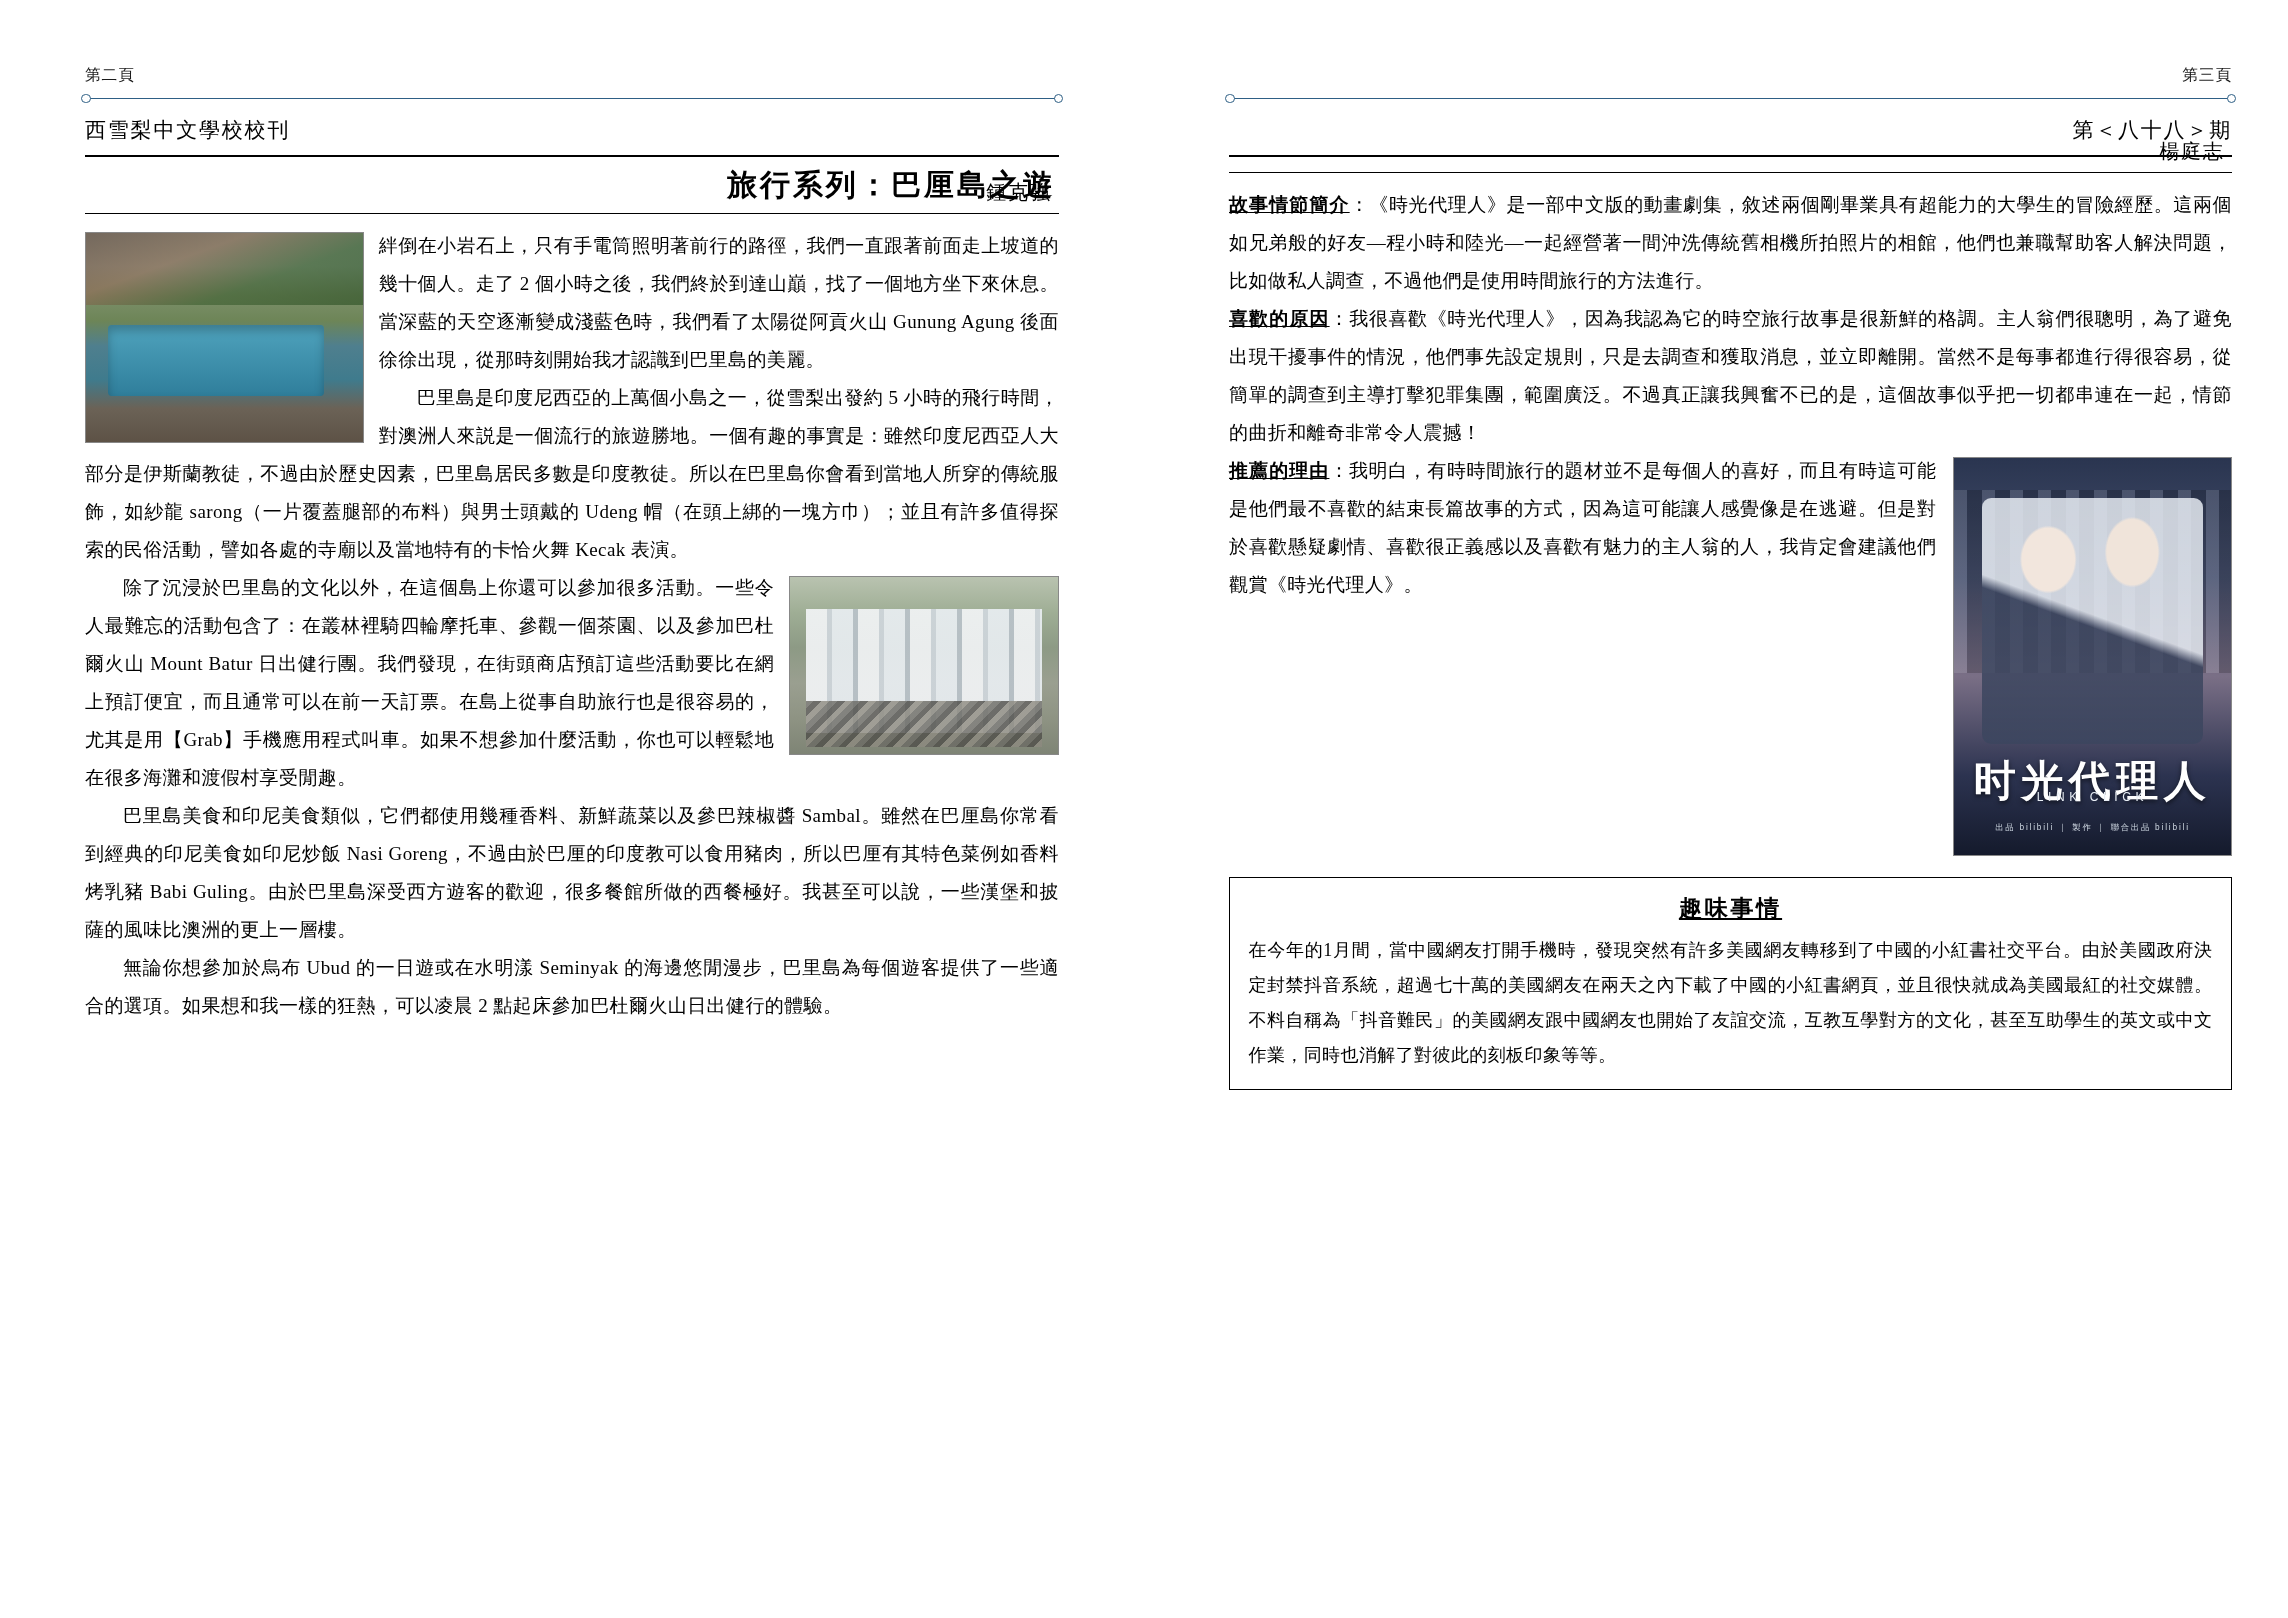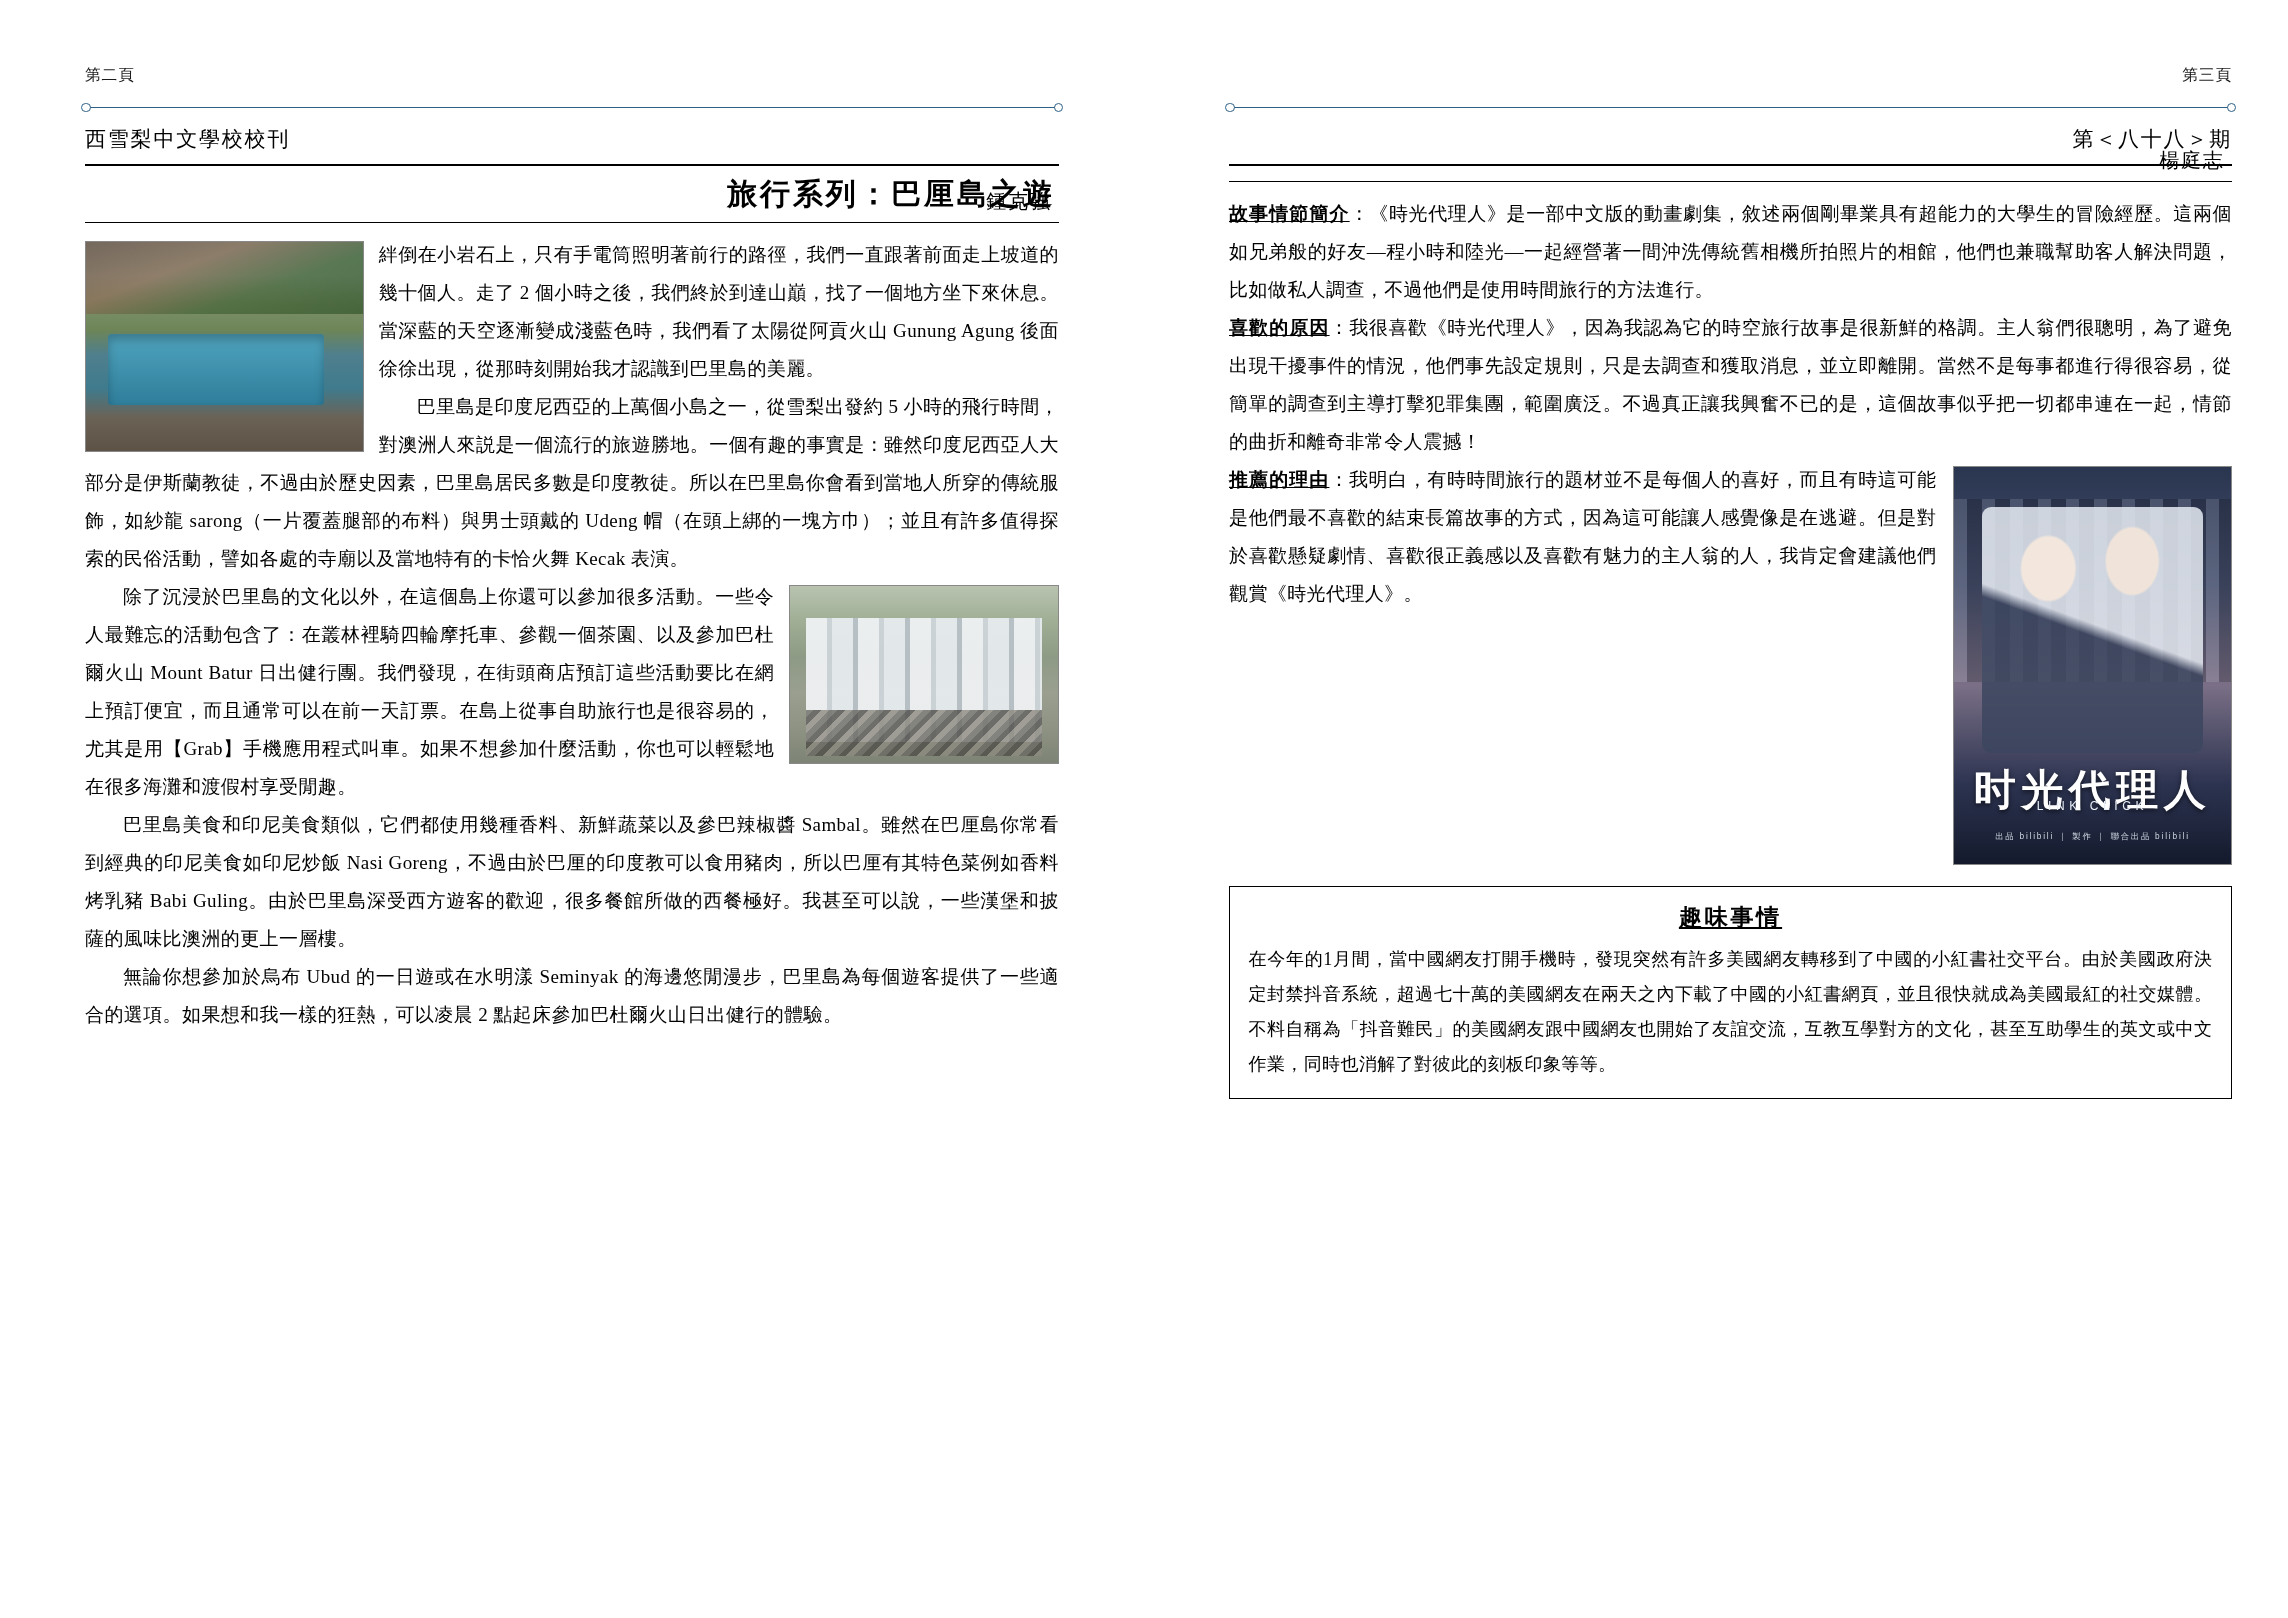--- a/index.html
+++ b/index.html
@@ -33,21 +33,21 @@
   .sheet-right {
     width: 1144px;
     padding: 65px 56px 37px 85px;
   }
 
   
   .folio {
     font-size: 15.7px;
     letter-spacing: 0.9px;
     color: #1a1a1a;
-    margin-bottom: 17px;
+    margin-bottom: 8px;
     font-family: "Liberation Serif", serif;
   }
   .folio.right { text-align: right; }
 
   .rule-wrap {
     position: relative;
     height: 9.2px;
     margin-bottom: 13px;
   }
   .rule-line {

